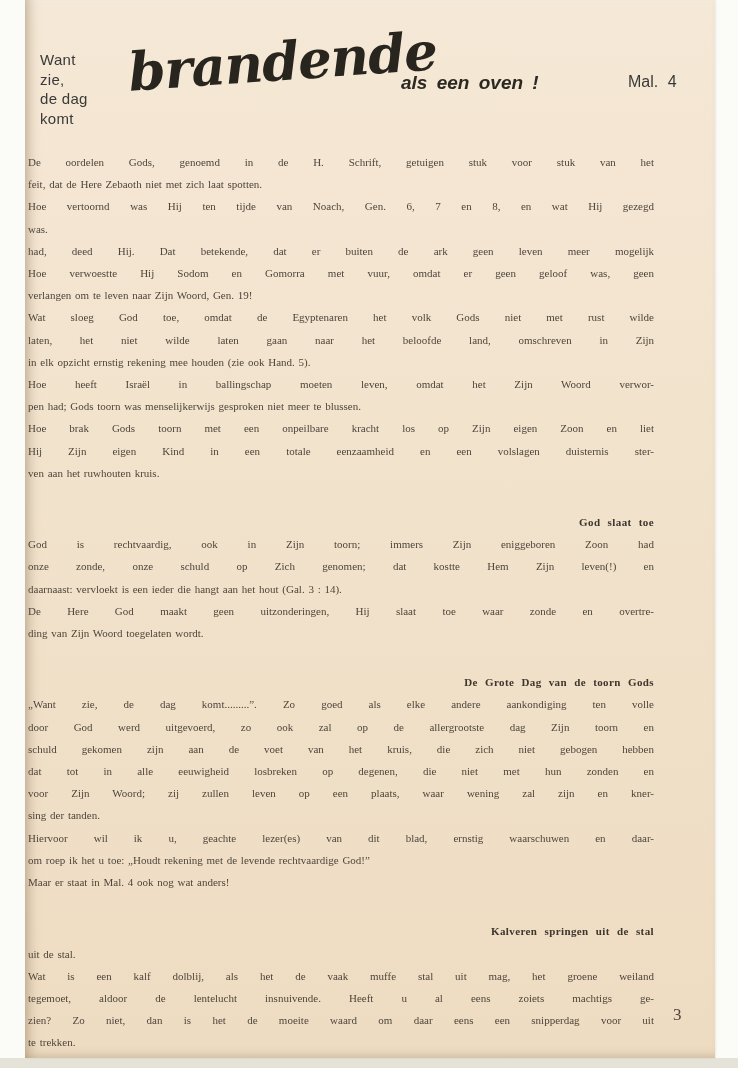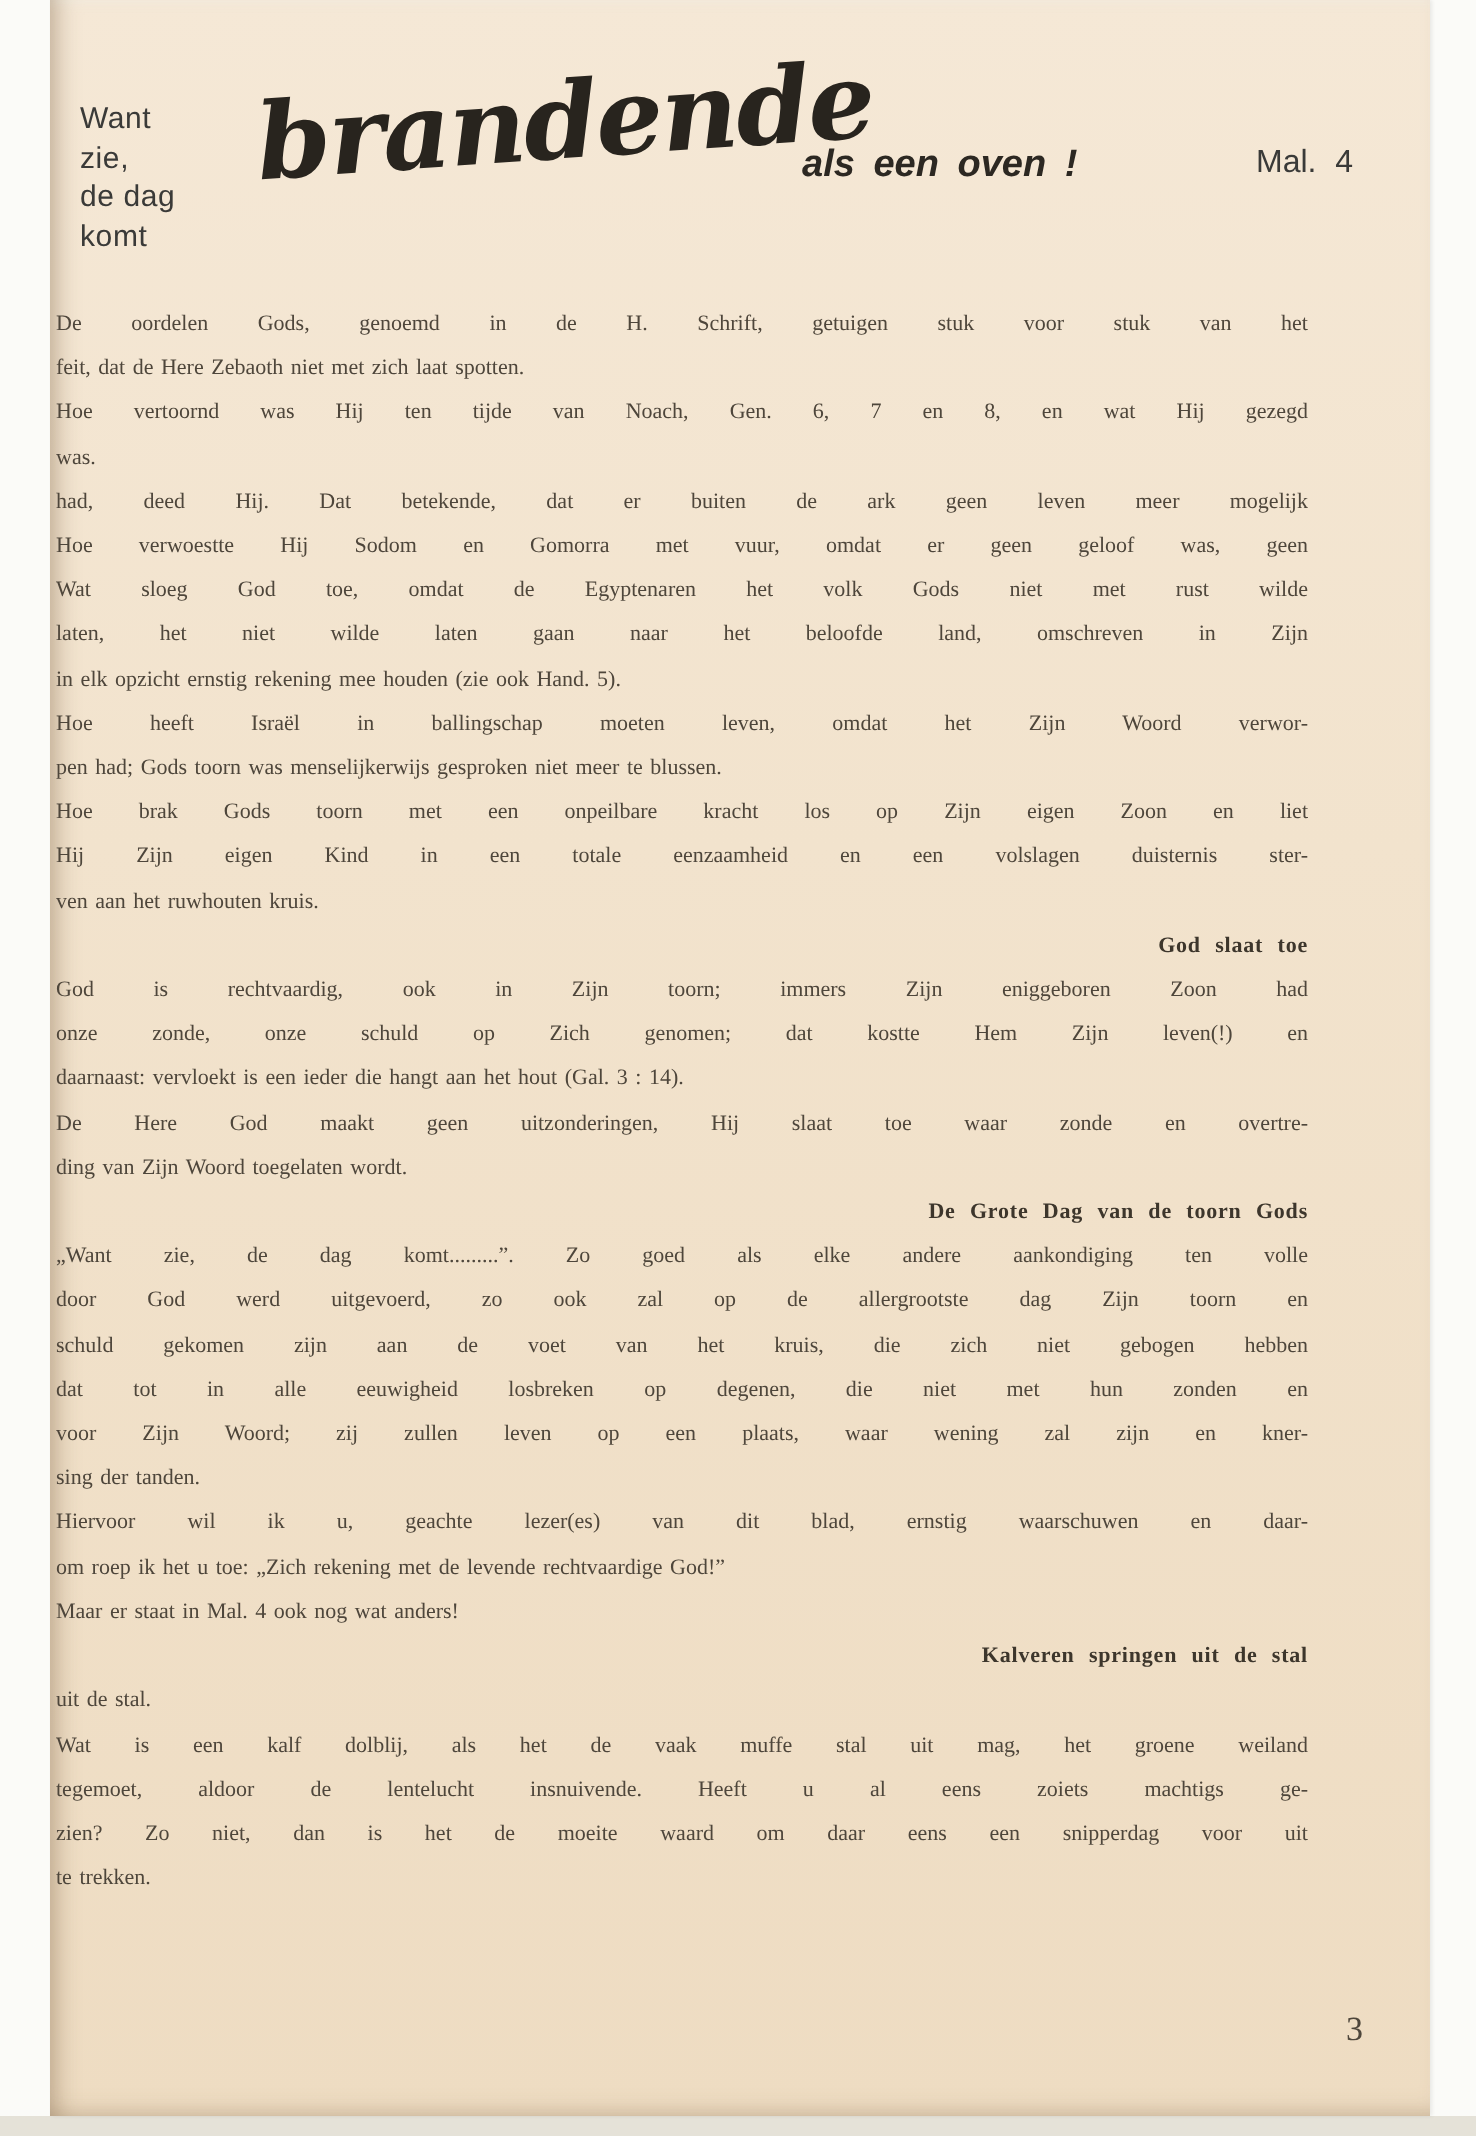--- a/index.html
+++ b/index.html
@@ -100,20 +100,21 @@
   .text-line.para-end {
     text-align-last: left;
     white-space: normal;
   }
   .section-heading {
     text-align: right;
     font-weight: bold;
     color: var(--heading-ink);
     word-spacing: 4px;
     letter-spacing: 0.4px;
+    margin-top: 27px;
   }
   .page-number {
     position: absolute;
     left: 648px; top: 1005px;
     font-size: 17px;
     color: var(--ink);
   }
 </style>
 </head>
 <body>
@@ -135,20 +136,21 @@
       <div class="reference">Mal. 4</div>
     </div>
 
     <div class="content-column">
         <div class="text-line">De oordelen Gods, genoemd in de H. Schrift, getuigen stuk voor stuk van het</div>
         <div class="text-line para-end">feit, dat de Here Zebaoth niet met zich laat spotten.</div>
         <div class="text-line">Hoe vertoornd was Hij ten tijde van Noach, Gen. 6, 7 en 8, en wat Hij gezegd</div>
         <div class="text-line para-end">was.</div>
         <div class="text-line">had, deed Hij. Dat betekende, dat er buiten de ark geen leven meer mogelijk</div>
         <div class="text-line">Hoe verwoestte Hij Sodom en Gomorra met vuur, omdat er geen geloof was, geen</div>
+        <div class="text-line para-end">verlangen om te leven naar Zijn Woord, Gen. 19!</div>
         <div class="text-line">Wat sloeg God toe, omdat de Egyptenaren het volk Gods niet met rust wilde</div>
         <div class="text-line">laten, het niet wilde laten gaan naar het beloofde land, omschreven in Zijn</div>
         <div class="text-line para-end">in elk opzicht ernstig rekening mee houden (zie ook Hand. 5).</div>
         <div class="text-line">Hoe heeft Israël in ballingschap moeten leven, omdat het Zijn Woord verwor-</div>
         <div class="text-line para-end">pen had; Gods toorn was menselijkerwijs gesproken niet meer te blussen.</div>
         <div class="text-line">Hoe brak Gods toorn met een onpeilbare kracht los op Zijn eigen Zoon en liet</div>
         <div class="text-line">Hij Zijn eigen Kind in een totale eenzaamheid en een volslagen duisternis ster-</div>
         <div class="text-line para-end">ven aan het ruwhouten kruis.</div>
         <div class="section-heading">God slaat toe</div>
         <div class="text-line">God is rechtvaardig, ook in Zijn toorn; immers Zijn eniggeboren Zoon had</div>
@@ -157,21 +159,21 @@
         <div class="text-line">De Here God maakt geen uitzonderingen, Hij slaat toe waar zonde en overtre-</div>
         <div class="text-line para-end">ding van Zijn Woord toegelaten wordt.</div>
         <div class="section-heading">De Grote Dag van de toorn Gods</div>
         <div class="text-line">„Want zie, de dag komt.........”. Zo goed als elke andere aankondiging ten volle</div>
         <div class="text-line">door God werd uitgevoerd, zo ook zal op de allergrootste dag Zijn toorn en</div>
         <div class="text-line">schuld gekomen zijn aan de voet van het kruis, die zich niet gebogen hebben</div>
         <div class="text-line">dat tot in alle eeuwigheid losbreken op degenen, die niet met hun zonden en</div>
         <div class="text-line">voor Zijn Woord; zij zullen leven op een plaats, waar wening zal zijn en kner-</div>
         <div class="text-line para-end">sing der tanden.</div>
         <div class="text-line">Hiervoor wil ik u, geachte lezer(es) van dit blad, ernstig waarschuwen en daar-</div>
-        <div class="text-line para-end">om roep ik het u toe: „Zich rekening met de levende rechtvaardige God!”</div>
+        <div class="text-line para-end">om roep ik het u toe: „Houdt rekening met de levende rechtvaardige God!”</div>
         <div class="text-line para-end">Maar er staat in Mal. 4 ook nog wat anders!</div>
         <div class="section-heading">Kalveren springen uit de stal</div>
         <div class="text-line para-end">uit de stal.</div>
         <div class="text-line">Wat is een kalf dolblij, als het de vaak muffe stal uit mag, het groene weiland</div>
         <div class="text-line">tegemoet, aldoor de lentelucht insnuivende. Heeft u al eens zoiets machtigs ge-</div>
         <div class="text-line">zien? Zo niet, dan is het de moeite waard om daar eens een snipperdag voor uit</div>
         <div class="text-line para-end">te trekken.</div>
       </div>
 
     <div class="page-number">3</div>

